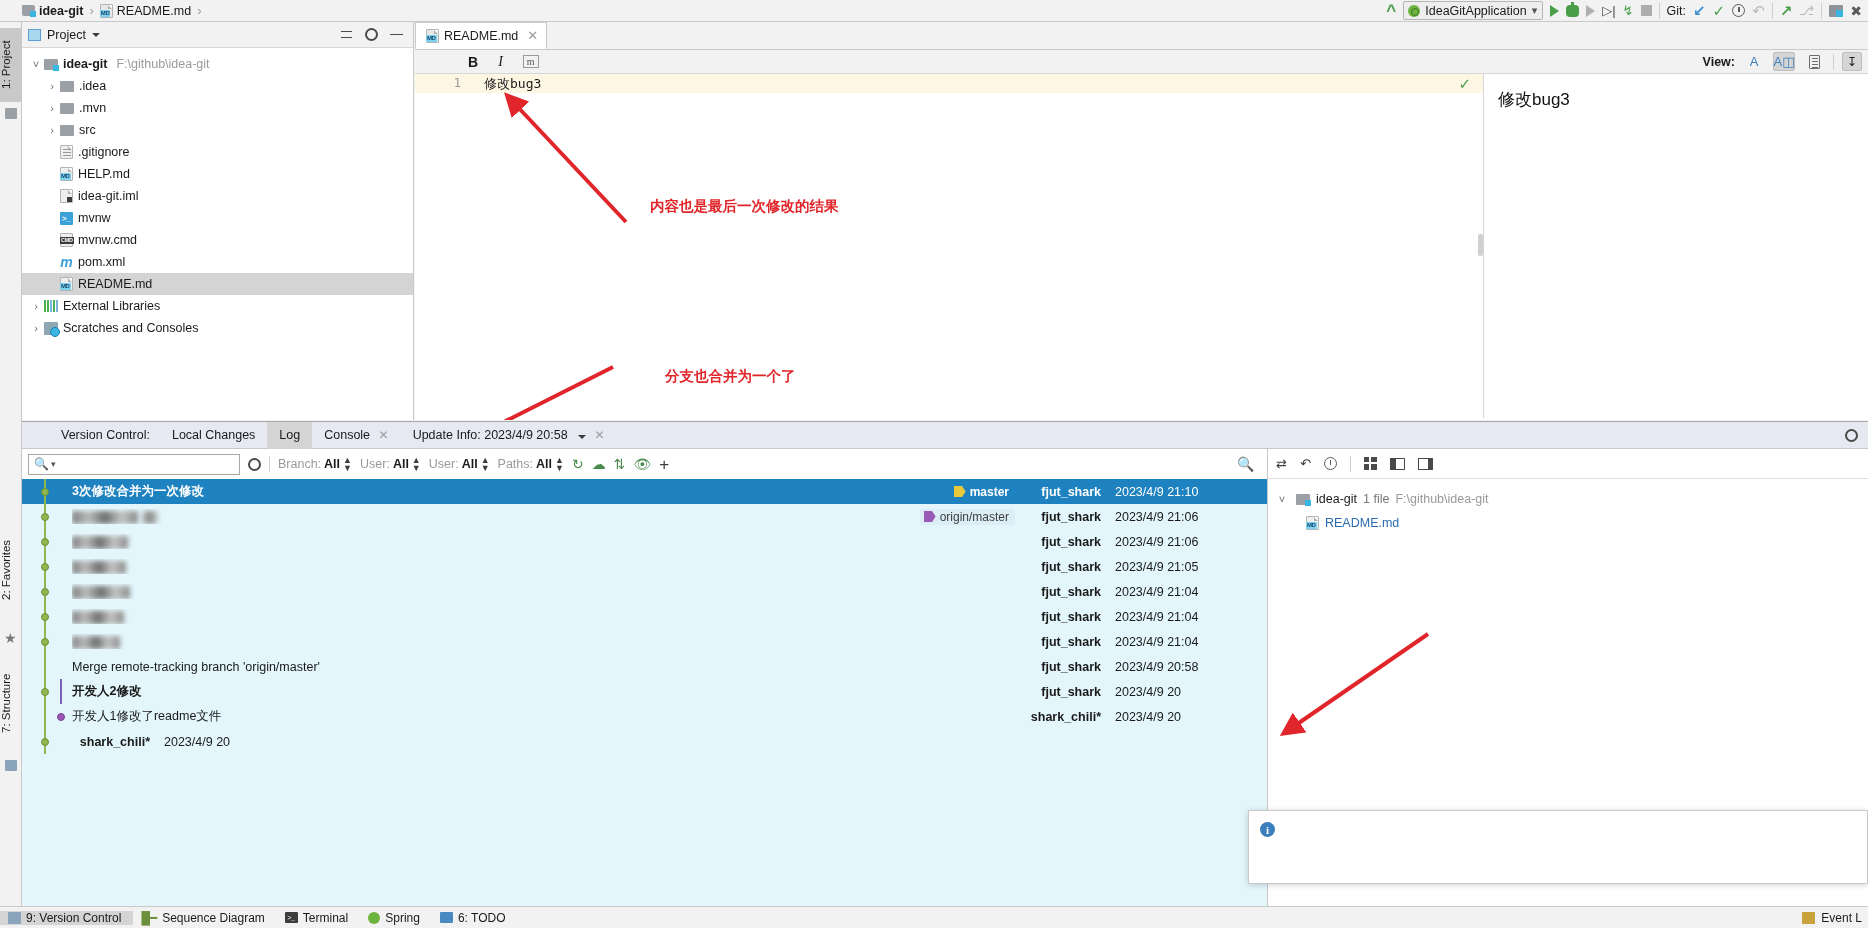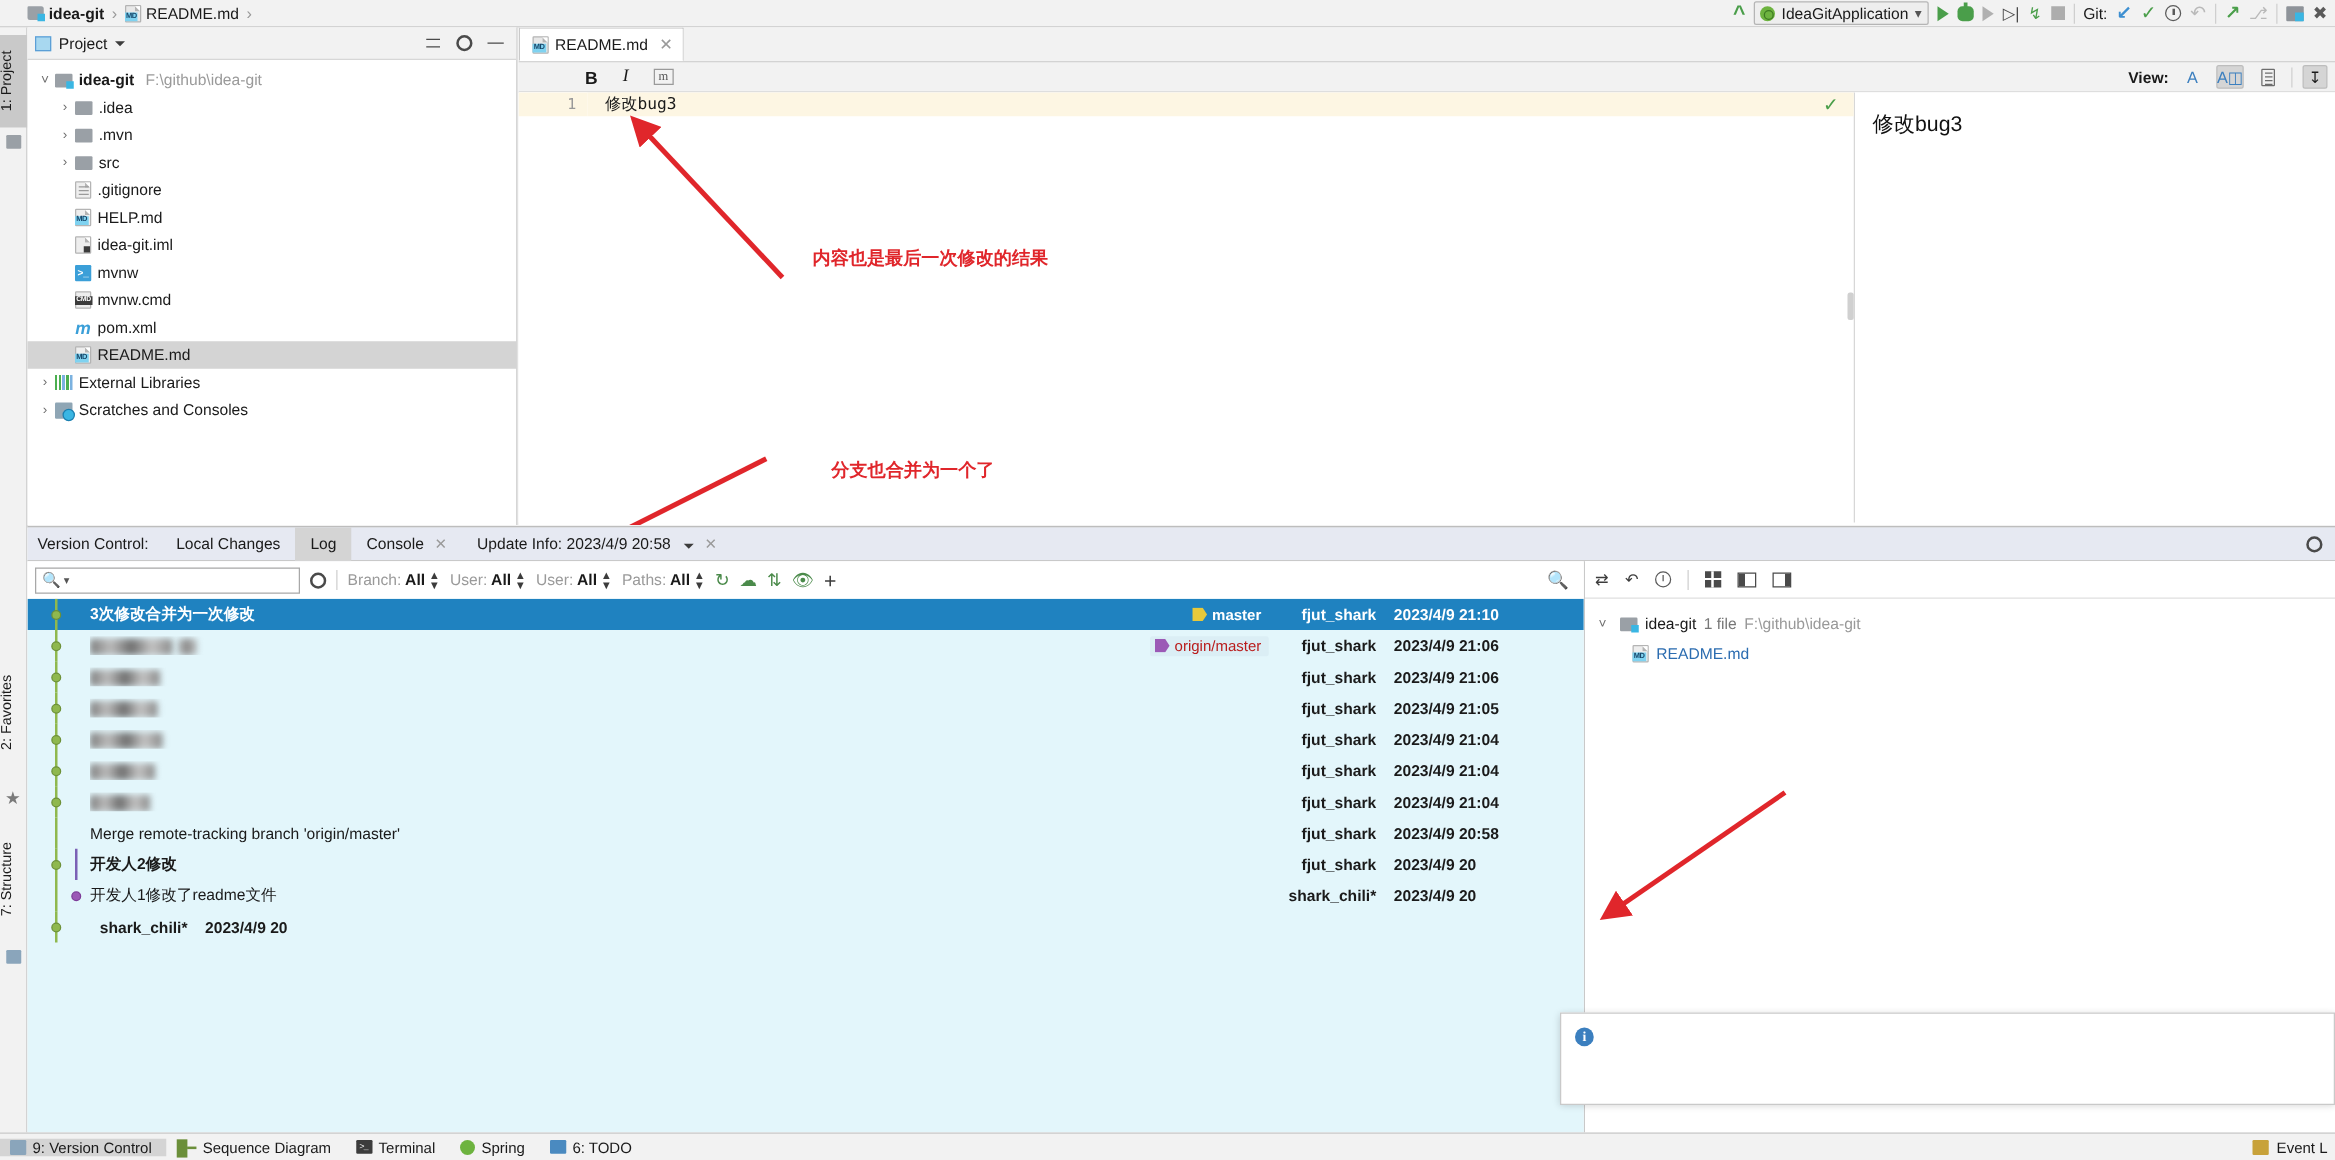--- a/index.html
+++ b/index.html
@@ -132,21 +132,21 @@
   .splitgrip{position:absolute;right:0;top:160px;width:5px;height:22px;background:#d0d0d0;border-radius:2px;}
   .preview{width:385px;border-left:1px solid #d7d7d7;background:#fff;padding:14px 0 0 14px;}
   .prevtxt{font-size:17px;color:#111;}
 
   .ann{position:absolute;color:#e0262b;font-weight:bold;font-size:14.5px;white-space:nowrap;}
   .arrowsvg{position:absolute;pointer-events:none;}
 
   
   .vcp{position:absolute;left:22px;top:421px;width:1846px;height:485px;background:#fff;border-top:1px solid #a8a8a8;}
   .vctabs{height:27px;background:#e6e9f2;display:flex;align-items:center;gap:0;font-size:12.5px;border-bottom:1px solid #c9c9c9;}
-  .vclbl{padding:0 10px 0 8px;}
+  .vclbl{padding:0 10px 0 8px;margin-left:31px;}
   .vctab{padding:0 12px;height:27px;line-height:27px;}
   .vctab.act{background:#d4d4d4;}
   .vcx{color:#9a9a9a;font-size:12px;margin-left:5px;}
   .vcdd{border-top:4px solid #3c3c3c;border-left:4px solid transparent;border-right:4px solid transparent;width:0;height:0;margin-left:7px;}
   .vcgear{margin-left:auto;margin-right:10px;width:13px;height:13px;border-radius:50%;border:2.2px solid #4a4a4a;}
 
   .vcbody{display:flex;height:457px;}
   .logcol{width:1246px;border-right:1px solid #c9c9c9;display:flex;flex-direction:column;}
   .filterbar{height:30px;display:flex;align-items:center;gap:8px;padding:0 6px;background:#fff;}
   .srchbox{width:212px;height:21px;border:1px solid #a8a8a8;background:#fff;display:flex;align-items:center;padding-left:5px;gap:2px;font-size:12px;color:#555;}
@@ -164,25 +164,25 @@
   .graph{width:42px;position:relative;height:25px;flex:0 0 42px;}
   .node{position:absolute;left:11px;top:9px;width:8px;height:8px;border-radius:50%;background:#8fb84e;border:1px solid #6d9138;}
   .node.purple{background:#9b59b6;border-color:#7d3c98;}
   .gline-v{position:absolute;left:14px;top:0;width:2px;height:25px;background:#8fb84e;}
   .gline-v2{position:absolute;left:30px;top:0;width:2px;height:25px;background:#7b61b5;}
   .msg{flex:1;font-size:12.5px;white-space:nowrap;overflow:hidden;}
   .msg.bold{font-weight:bold;}
   .blur{display:inline-block;height:13px;border-radius:2px;filter:blur(2.4px);background:linear-gradient(90deg,#7d7d7d,#bcbcbc,#6f6f6f,#c4c4c4,#8a8a8a);vertical-align:middle;}
   .tag{display:inline-flex;align-items:center;gap:4px;padding:1px 6px 1px 4px;border-radius:2px;font-size:12px;margin-right:8px;}
   .tag.local{background:transparent;color:#fff;font-weight:bold;}
-  .tag.remote{background:#dbeef5;color:#b91c1c;}
+  .tag.remote{background:#dbeef5;color:#404040;}
   .tagico{width:12px;height:11px;background:#e8c93a;transform:skewX(0deg);clip-path:polygon(0 0,70% 0,100% 50%,70% 100%,0 100%);}
   .tagico.p{background:#9b59b6;}
   .author{width:92px;text-align:right;font-size:12.5px;font-weight:bold;padding-right:14px;}
-  .date{width:152px;text-align:left;font-size:12.5px;font-weight:bold;padding-right:10px;}
+  .date{width:152px;text-align:left;font-size:12.5px;font-weight:normal;padding-right:10px;}
 
   .detcol{flex:1;position:relative;background:#fff;}
   .dettb{height:30px;display:flex;align-items:center;gap:13px;padding:0 8px;background:#fff;border-bottom:1px solid #e0e0e0;}
   .dtico{font-size:13px;color:#3c3c3c;}
   .dt-grid{width:13px;height:13px;background:linear-gradient(#4a4a4a 0 5px,transparent 5px 7px,#4a4a4a 7px 12px);position:relative;}
   .dt-grid:after{content:"";position:absolute;left:5px;top:0;width:2px;height:13px;background:#fff;}
   .dt-pane{width:15px;height:12px;border:1.6px solid #4a4a4a;}
   .dt-pane.f{background:linear-gradient(90deg,#4a4a4a 0 5px,#fff 5px);}
   .dt-pane.r{background:linear-gradient(90deg,#fff 0 9px,#4a4a4a 9px);}
   .dettree{padding:8px 0 0 6px;font-size:12.5px;}

